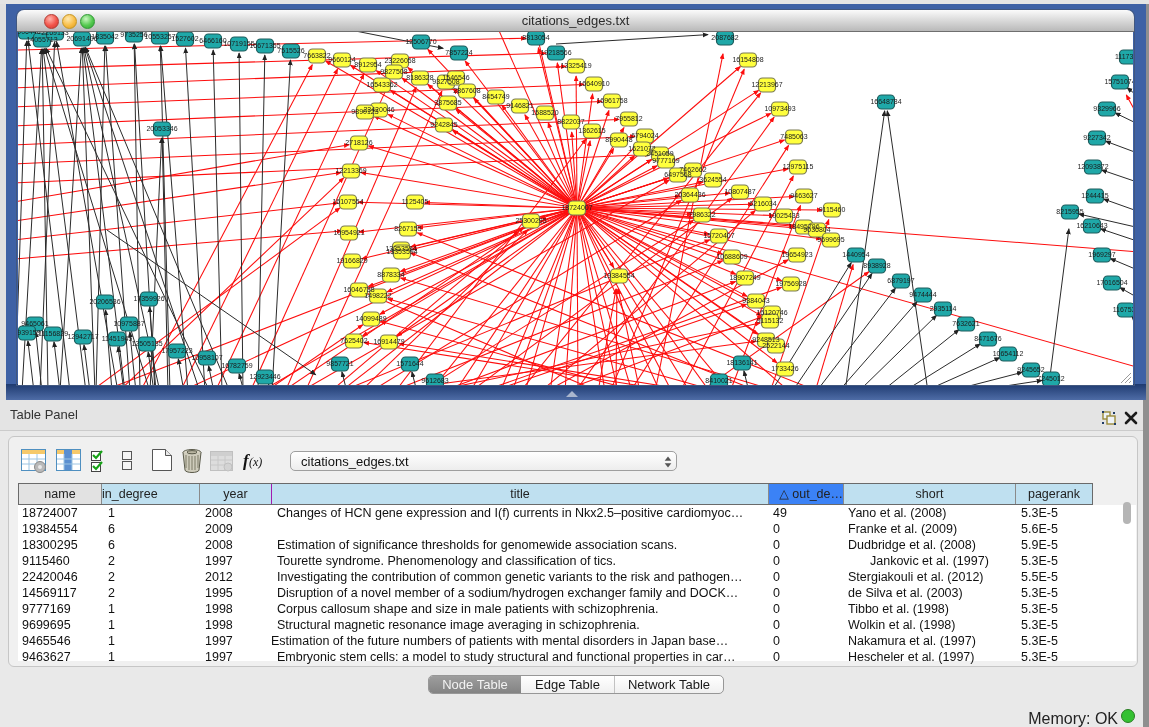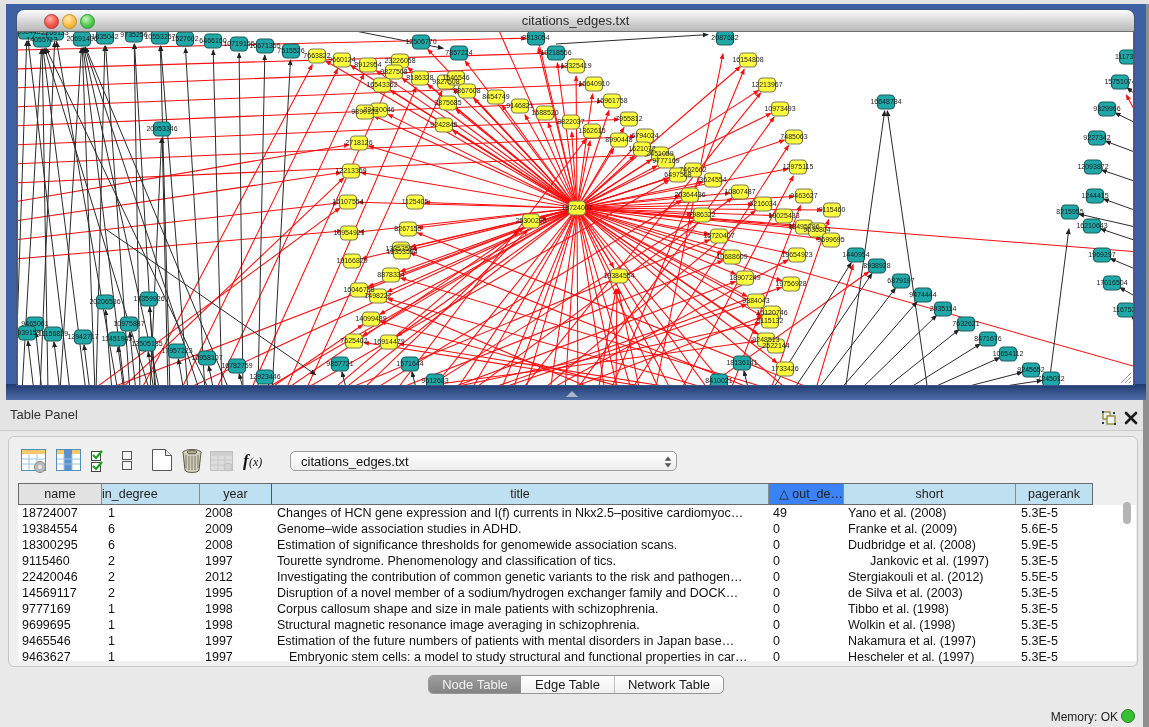--- a/index.html
+++ b/index.html
@@ -655,21 +655,20 @@
       <span style="position:absolute;left:187px">2008</span>
       <span style="position:absolute;left:259px">Changes of HCN gene expression and I(f) currents in Nkx2.5–positive cardiomyoc…</span>
       <span style="position:absolute;left:755px">49</span>
       <span style="position:absolute;left:830px">Yano et al. (2008)</span>
       <span style="position:absolute;left:1003px">5.3E-5</span>
     </div>
 <div style="position:absolute;left:18px;top:522px;width:1117px;height:16px;overflow:hidden;white-space:nowrap">
       <span style="position:absolute;left:4px">19384554</span>
       <span style="position:absolute;left:90px">6</span>
       <span style="position:absolute;left:187px">2009</span>
-      <span style="position:absolute;left:259px">Genome–wide association studies in ADHD.</span>
       <span style="position:absolute;left:755px">0</span>
       <span style="position:absolute;left:830px">Franke et al. (2009)</span>
       <span style="position:absolute;left:1003px">5.6E-5</span>
     </div>
 <div style="position:absolute;left:18px;top:538px;width:1117px;height:16px;overflow:hidden;white-space:nowrap">
       <span style="position:absolute;left:4px">18300295</span>
       <span style="position:absolute;left:90px">6</span>
       <span style="position:absolute;left:187px">2008</span>
       <span style="position:absolute;left:259px">Estimation of significance thresholds for genomewide association scans.</span>
       <span style="position:absolute;left:755px">0</span>
@@ -718,38 +717,38 @@
       <span style="position:absolute;left:187px">1998</span>
       <span style="position:absolute;left:259px">Structural magnetic resonance image averaging in schizophrenia.</span>
       <span style="position:absolute;left:755px">0</span>
       <span style="position:absolute;left:830px">Wolkin et al. (1998)</span>
       <span style="position:absolute;left:1003px">5.3E-5</span>
     </div>
 <div style="position:absolute;left:18px;top:634px;width:1117px;height:16px;overflow:hidden;white-space:nowrap">
       <span style="position:absolute;left:4px">9465546</span>
       <span style="position:absolute;left:90px">1</span>
       <span style="position:absolute;left:187px">1997</span>
-      <span style="position:absolute;left:259px">Estimation of the future numbers of patients with mental disorders in Japan base…</span>
+      <span style="position:absolute;left:253px">Estimation of the future numbers of patients with mental disorders in Japan base…</span>
       <span style="position:absolute;left:755px">0</span>
       <span style="position:absolute;left:830px">Nakamura et al. (1997)</span>
       <span style="position:absolute;left:1003px">5.3E-5</span>
     </div>
 <div style="position:absolute;left:18px;top:650px;width:1117px;height:16px;overflow:hidden;white-space:nowrap">
       <span style="position:absolute;left:4px">9463627</span>
       <span style="position:absolute;left:90px">1</span>
       <span style="position:absolute;left:187px">1997</span>
-      <span style="position:absolute;left:271px">Embryonic stem cells: a model to study structural and functional properties in car…</span>
+      <span style="position:absolute;left:259px">Embryonic stem cells: a model to study structural and functional properties in car…</span>
       <span style="position:absolute;left:755px">0</span>
       <span style="position:absolute;left:830px">Hescheler et al. (1997)</span>
       <span style="position:absolute;left:1003px">5.3E-5</span>
     </div>
 </div>
 
 <div class="abs" style="left:1123px;top:502px;width:8px;height:22px;background:#b5b5b5;border-radius:4px"></div>
 
 <div class="abs" style="left:428px;top:675px;width:296px;height:19px;border:1px solid #979797;border-radius:5px;background:linear-gradient(#ffffff,#f0f0f0);box-sizing:border-box;font-size:13px">
   <div class="abs" style="left:0;top:0;width:92px;height:17px;background:linear-gradient(#9e9e9e,#838383);border-radius:4px 0 0 4px;color:#f3f3f3;text-align:center;line-height:17px">Node Table</div>
   <div class="abs" style="left:92px;top:0;width:94px;height:17px;color:#1a1a1a;text-align:center;line-height:17px;border-right:1px solid #c2c2c2;box-sizing:border-box">Edge Table</div>
   <div class="abs" style="left:186px;top:0;width:108px;height:17px;color:#1a1a1a;text-align:center;line-height:17px">Network Table</div>
 </div>
 
-<div class="abs" style="left:1018px;top:710px;width:100px;text-align:right;font-size:12px;color:#222">Memory: OK</div>
+<div class="abs" style="left:1018px;top:710px;width:100px;text-align:right;font-size:16px;color:#222">Memory: OK</div>
 <div class="abs" style="left:1121px;top:709px;width:14px;height:14px;border-radius:50%;background:#35c132;border:1px solid #2a7d24;box-sizing:border-box"></div>
 
 </body></html>

